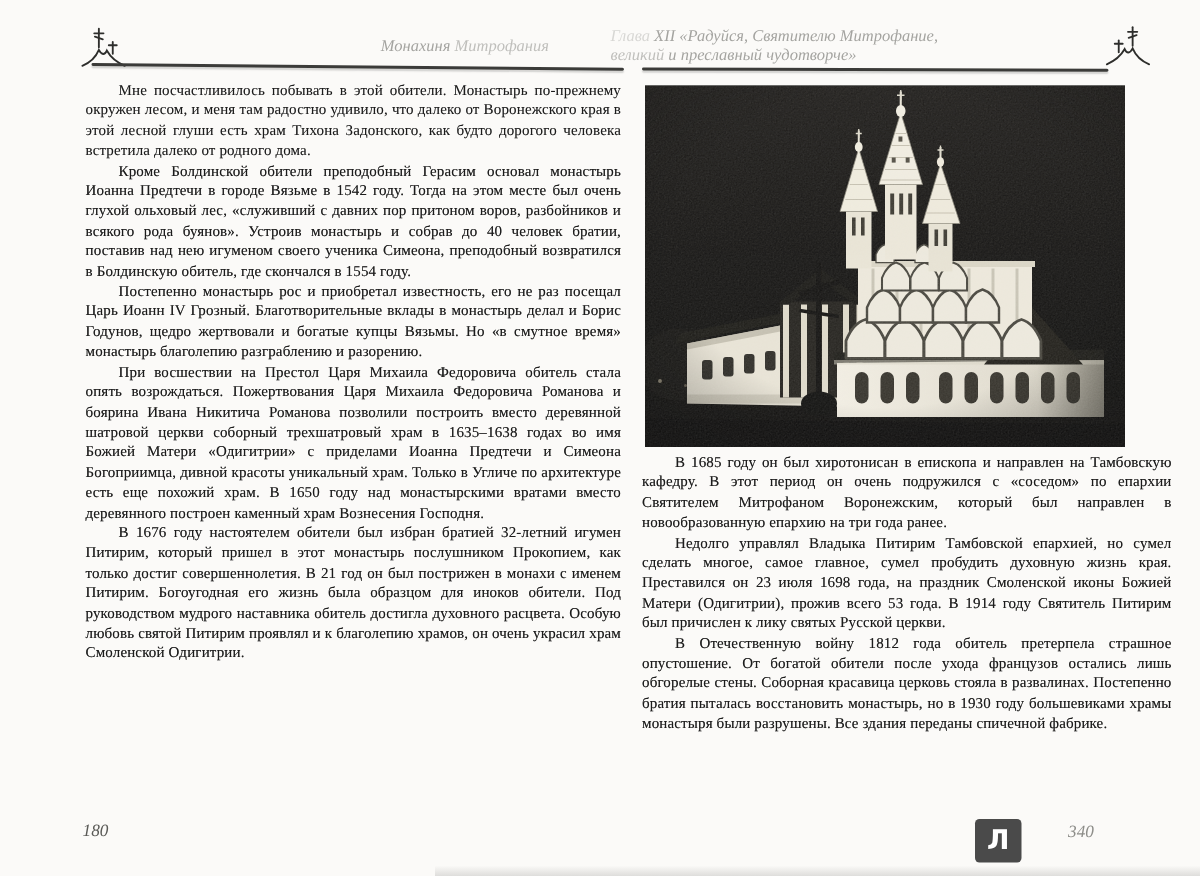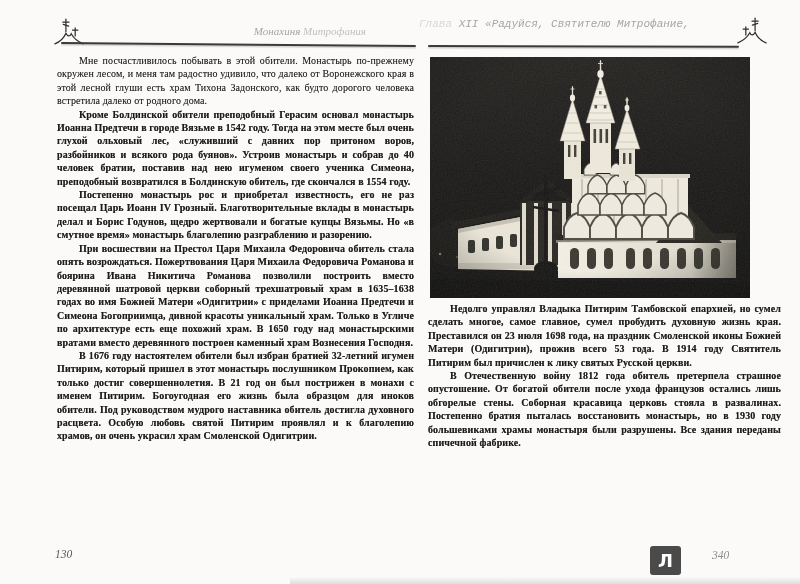--- a/index.html
+++ b/index.html
@@ -12,29 +12,29 @@
   
   .ornament{position:absolute;width:30px;height:33px;}
   .orn-left{left:54px;top:15px;transform:scaleX(-1);}
   .orn-right{left:737px;top:14px;}
   .rule{position:absolute;height:2.3px;background:#3b3b39;border-radius:2px;
         box-shadow:0 1.5px 1px rgba(70,70,70,.22);}
   .rule-left{left:61px;top:42px;width:355px;transform:rotate(0.5deg);transform-origin:left center;}
   .rule-right{left:428px;top:45px;width:311px;transform:rotate(0.15deg);transform-origin:left center;}
   .runhead{position:absolute;font-style:italic;font-size:11px;line-height:13px;color:#8f8f8b;}
   .runhead-left{left:48px;top:25px;width:318px;text-align:right;}
-  .runhead-right{left:419px;top:18px;width:300px;font-family:Liberation Mono, monospace;}
+  .runhead-right{left:407px;top:18px;width:300px;}
   .fade-strong{opacity:.32;}
   .fade-mid{opacity:.55;}
   .fade-soft{opacity:.8;}
   
   .col{position:absolute;text-align:justify;font-size:10px;line-height:13.4px;
        letter-spacing:.1px;}
   .col p{margin:0;text-indent:22px;hyphens:auto;-webkit-hyphens:auto;}
-  .col p.bold{font-weight:700;text-shadow:0 0 .4px rgba(20,20,20,.55);}
+  .col p.bold{font-weight:400;text-shadow:0 0 .4px rgba(20,20,20,.55);}
   .col p.normal{font-weight:400;text-shadow:0 0 .3px rgba(20,20,20,.35);}
   .col-left{left:57px;top:54px;width:357px;}
   .col-right{left:428px;top:302px;width:353px;}
   
   .photo{position:absolute;left:430px;top:57px;width:320px;height:241px;background:#0a0a09;}
   .photo svg{display:block;width:100%;height:100%;}
   
   .pagenum{position:absolute;font-style:italic;font-size:11.5px;color:#5a5a57;}
   .pagenum-left{left:55px;top:548px;}
   .pagenum-right{left:712px;top:549px;color:#8d8d89;}
@@ -72,20 +72,24 @@
     <path d="M10,13 V22"></path>
       <path d="M7,15.5 H13"></path>
     <path d="M1,31 C8,28 12,24 14.5,19.5 C16,23 18.5,23 20.5,19 C23,25 28,29 33,31"></path>
   </g>
 </svg>
 <div class="rule rule-right"></div>
 <div class="runhead runhead-right">
   <div>
     <span class="fade-strong">Глава</span>
     <span class="fade-soft">XII «Радуйся, Святителю Митрофание,</span>
+  </div>
+  <div>
+    <span class="fade-mid">великий</span>
+    <span class="fade-soft">и преславный чудотворче»</span>
   </div>
 </div>
 
 <div class="col col-left">
   <p lang="ru" class="normal">Мне посчастливилось побывать в этой обители. Монастырь по-прежнему окружен лесом, и меня там радостно удивило, что далеко от Воронежского края в этой лесной глуши есть храм Тихона Задонского, как будто дорогого человека встретила далеко от родного дома.</p>
   <p lang="ru" class="bold">Кроме Болдинской обители преподобный Герасим основал монастырь Иоанна Предтечи в городе Вязьме в 1542 году. Тогда на этом месте был очень глухой ольховый лес, «служивший с давних пор притоном воров, разбойников и всякого рода буянов». Устроив монастырь и собрав до 40 человек братии, поставив над нею игуменом своего ученика Симеона, преподобный возвратился в Болдинскую обитель, где скончался в 1554 году.</p>
   <p lang="ru" class="bold">Постепенно монастырь рос и приобретал известность, его не раз посещал Царь Иоанн IV Грозный. Благотворительные вклады в монастырь делал и Борис Годунов, щедро жертвовали и богатые купцы Вязьмы. Но «в смутное время» монастырь благолепию разграблению и разорению.</p>
   <p lang="ru" class="bold">При восшествии на Престол Царя Михаила Федоровича обитель стала опять возрождаться. Пожертвования Царя Михаила Федоровича Романова и боярина Ивана Никитича Романова позволили построить вместо деревянной шатровой церкви соборный трехшатровый храм в 1635–1638 годах во имя Божией Матери «Одигитрии» с приделами Иоанна Предтечи и Симеона Богоприимца, дивной красоты уникальный храм. Только в Угличе по архитектуре есть еще похожий храм. В 1650 году над монастырскими вратами вместо деревянного построен каменный храм Вознесения Господня.</p>
   <p lang="ru" class="bold">В 1676 году настоятелем обители был избран братией 32-летний игумен Питирим, который пришел в этот монастырь послушником Прокопием, как только достиг совершеннолетия. В 21 год он был пострижен в монахи с именем Питирим. Богоугодная его жизнь была образцом для иноков обители. Под руководством мудрого наставника обитель достигла духовного расцвета. Особую любовь святой Питирим проявлял и к благолепию храмов, он очень украсил храм Смоленской Одигитрии.</p>
 </div>
@@ -246,22 +250,23 @@
     <path d="M103,139 L129,131" stroke="#0a0908" stroke-width="3"></path>
     <path d="M103,150 L129,154" stroke="#0a0908" stroke-width="2.4"></path>
     <ellipse cx="116" cy="212" rx="12" ry="8" fill="#080807"></ellipse>
 
     <rect width="320" height="241" fill="url(#vig)"></rect>
     <rect width="320" height="241" filter="url(#grain)" opacity=".16"></rect>
   </svg>
 </div>
 
 <div class="col col-right">
+  <p lang="ru" class="bold">В 1685 году он был хиротонисан в епископа и направлен на Тамбовскую кафедру. В этот период он очень подружился с «соседом» по епархии Святителем Митрофаном Воронежским, который был направлен в новообразованную епархию на три года ранее.</p>
   <p lang="ru" class="bold">Недолго управлял Владыка Питирим Тамбовской епархией, но сумел сделать многое, самое главное, сумел пробудить духовную жизнь края. Преставился он 23 июля 1698 года, на праздник Смоленской иконы Божией Матери (Одигитрии), прожив всего 53 года. В 1914 году Святитель Питирим был причислен к лику святых Русской церкви.</p>
   <p lang="ru" class="bold">В Отечественную войну 1812 года обитель претерпела страшное опустошение. От богатой обители после ухода французов остались лишь обгорелые стены. Соборная красавица церковь стояла в развалинах. Постепенно братия пыталась восстановить монастырь, но в 1930 году большевиками храмы монастыря были разрушены. Все здания переданы спичечной фабрике.</p>
 </div>
 
-<div class="pagenum pagenum-left">130</div>
+<div class="pagenum pagenum-left">180</div>
 <div class="watermark">
   <span>Л</span>
 </div>
 <div class="pagenum pagenum-right">340</div>
 <div class="edge-shadow"></div>
 
 </body></html>

